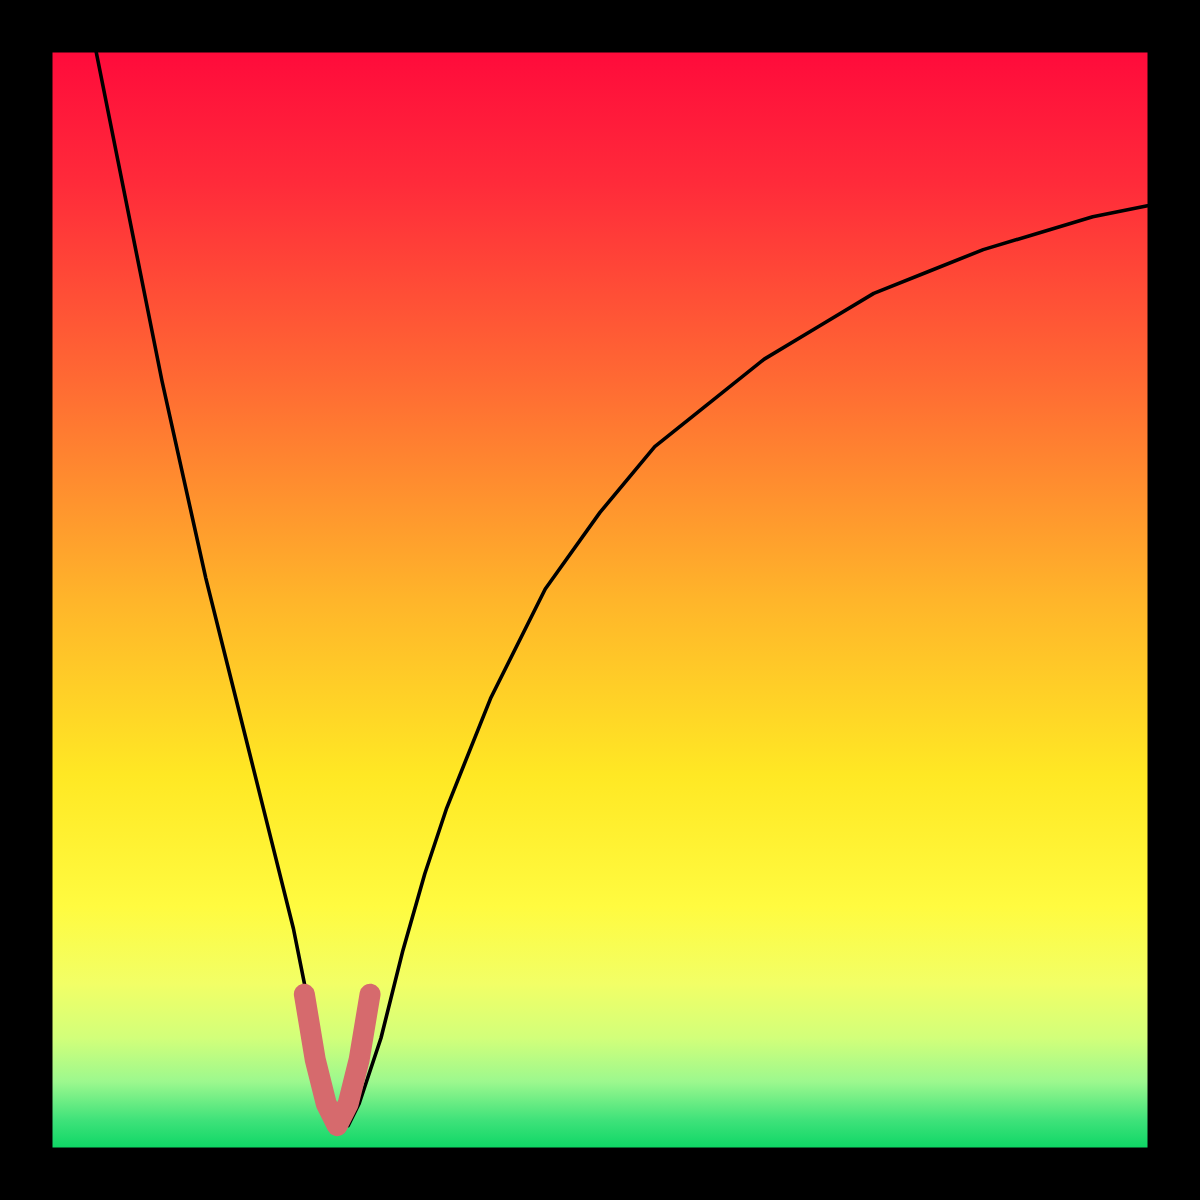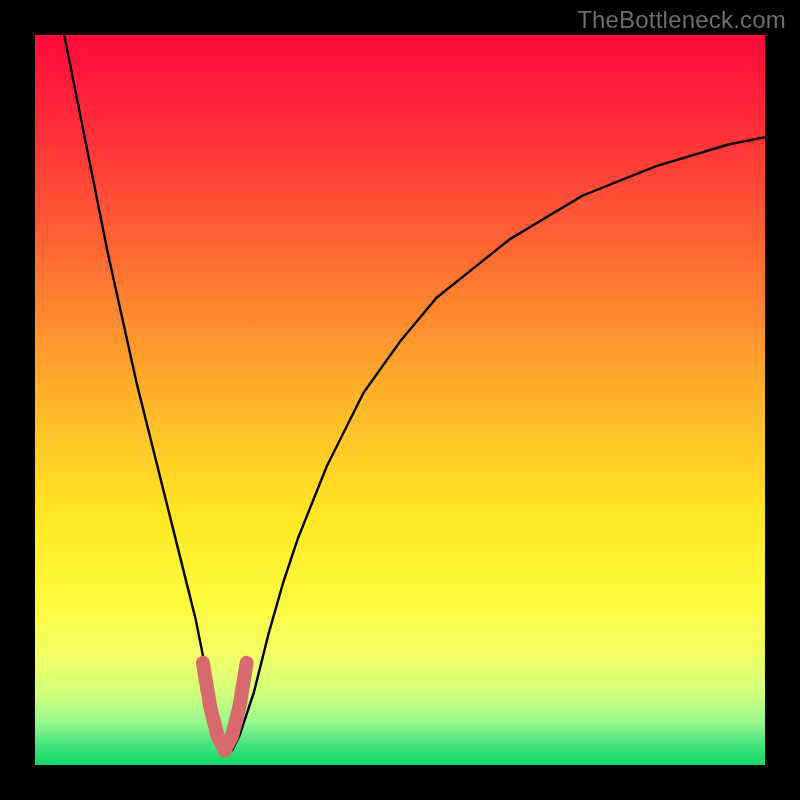--- a/index.html
+++ b/index.html
@@ -30,21 +30,20 @@
     display: block;
     position: absolute;
     inset: 0;
   }
 </style>
 </head>
 <body>
 
 <div class="frame">
 
-  <div class="watermark">TheBottleneck.com</div>
 
   <svg width="800" height="800" viewBox="0 0 800 800" preserveAspectRatio="none">
     <defs>
       <linearGradient id="bg-grad" x1="0" y1="0" x2="0" y2="1">
           <stop offset="0%" stop-color="#ff0b3b"></stop>
           <stop offset="12%" stop-color="#ff2b3a"></stop>
           <stop offset="30%" stop-color="#ff6a33"></stop>
           <stop offset="50%" stop-color="#ffb52a"></stop>
           <stop offset="66%" stop-color="#ffe824"></stop>
           <stop offset="78%" stop-color="#fffb40"></stop>

